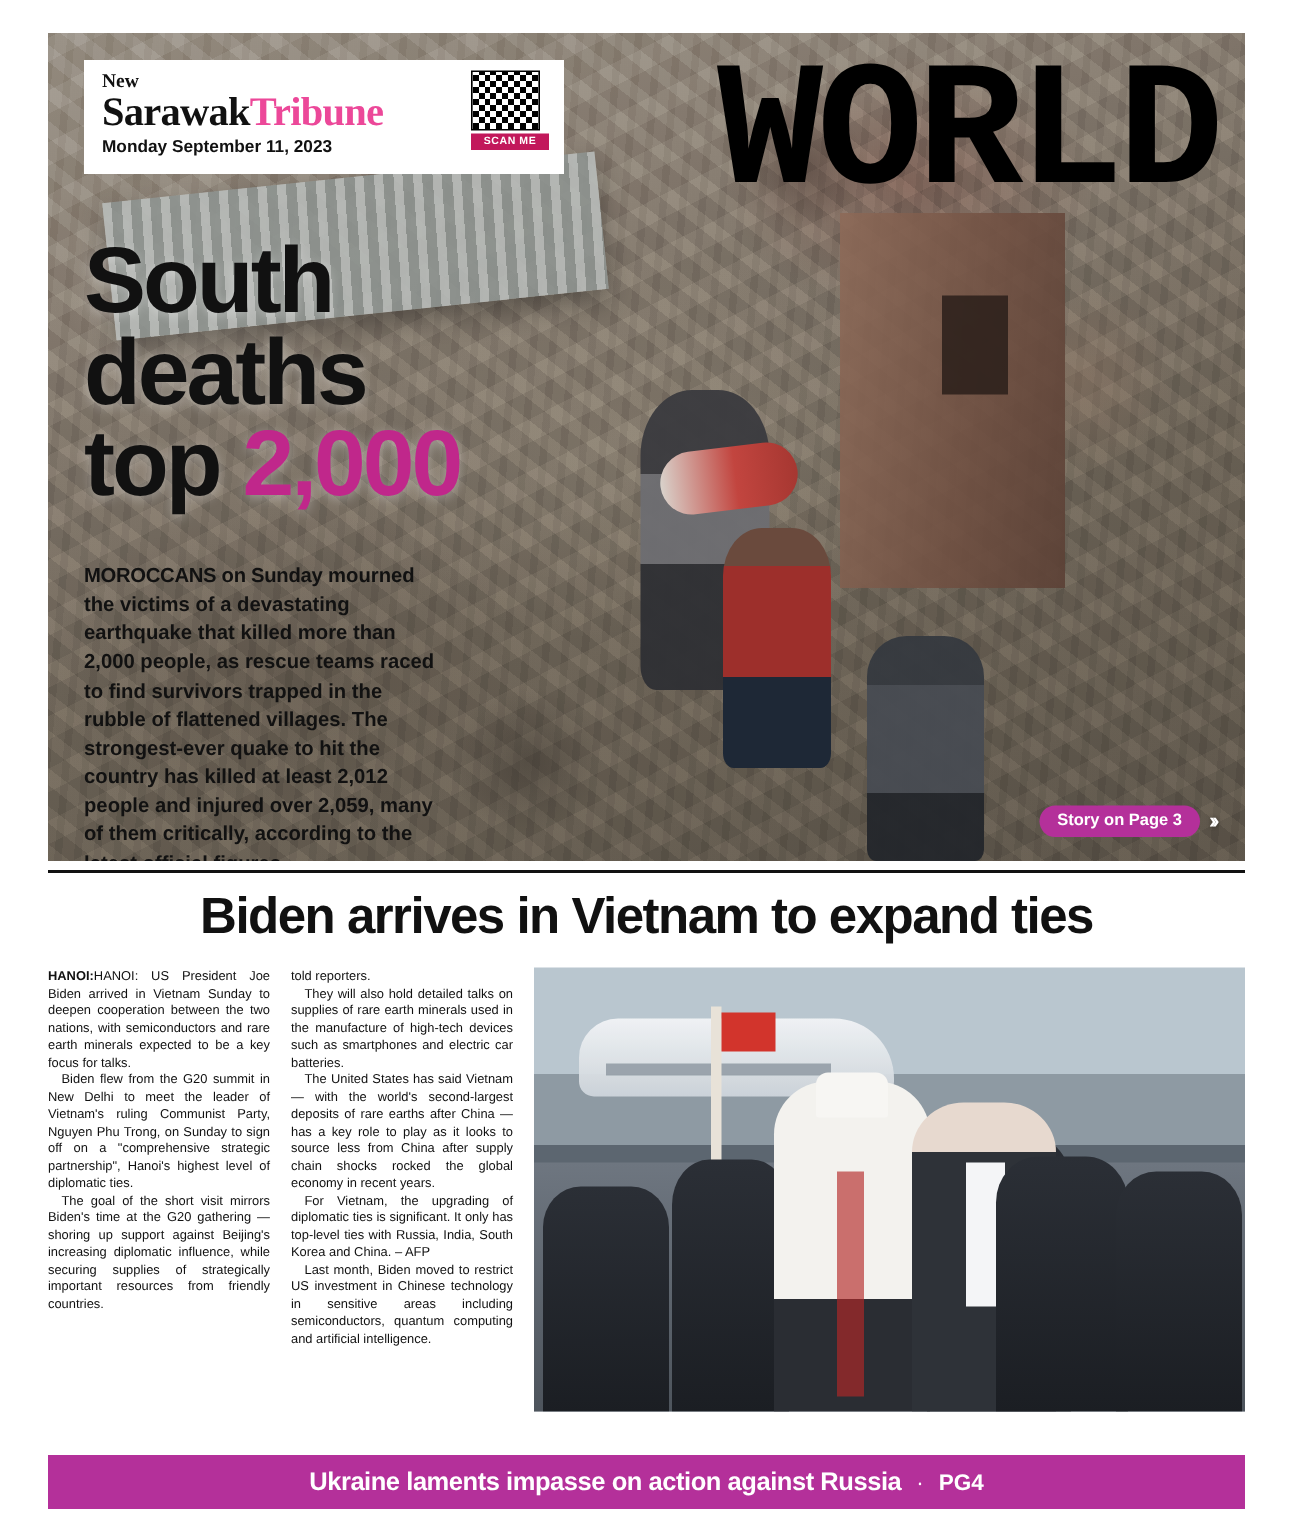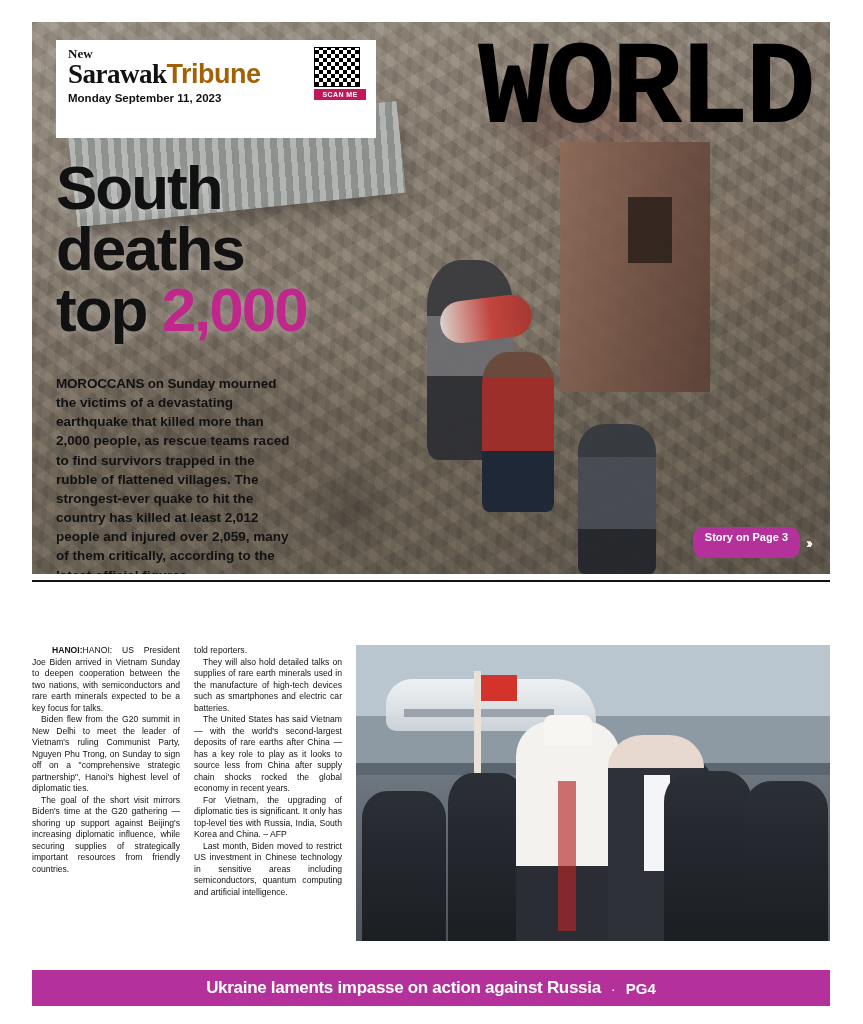--- a/index.html
+++ b/index.html
@@ -93,42 +93,42 @@
   .fig-right {
     position: absolute; left: 546px; top: 402px; width: 78px; height: 150px;
     background: linear-gradient(180deg, #35393f 0 22%, #474b52 22% 70%, #23262b 70% 100%);
     border-radius: 34% 34% 8% 8% / 18% 18% 5% 5%;
     opacity: .95;
   }
 
   
   .masthead {
     position: absolute; left: 24px; top: 18px;
-    width: 320px; height: 98px;
+    width: 320px; height: 76px;
     background: #ffffff;
     padding: 7px 10px 6px 12px;
   }
   .mast-row { display: flex; align-items: flex-start; gap: 10px; }
   .mast-left { flex: 1; }
   .mast-new {
     font-family: "Liberation Serif", serif;
     font-size: 13px; font-weight: bold; color: #111;
     line-height: 1; margin-bottom: 1px;
   }
   .mast-title {
     display: flex; align-items: flex-start; gap: 0;
     line-height: 1;
   }
   .mast-sarawak {
     font-family: "Liberation Serif", serif;
     font-weight: bold; font-size: 27px; letter-spacing: -0.5px; color: #111;
   }
   .mast-tribune {
-    font-family: Liberation Sans, sans-serif;
-    font-weight: bold; font-size: 27px; letter-spacing: -0.5px; color: #a16207;
+    font-family: Liberation Serif, serif;
+    font-weight: bold; font-size: 27px; letter-spacing: -0.5px; color: #ec4899;
   }
   .mast-date {
     font-size: 11.5px; font-weight: bold; color: #111; margin-top: 4px;
   }
   .qr {
     width: 52px;
   }
   .qr-box {
     width: 46px; height: 40px;
     background:
@@ -182,21 +182,21 @@
 
   .story-pill {
     position: absolute;
     right: 20px; bottom: 16px;
     display: flex; align-items: center; gap: 6px;
   }
   .pill {
     background: #b4309a; color: #fff;
     font-size: 11px; font-weight: bold;
     border-radius: 11px;
-    padding: 4px 12px 15px;
+    padding: 4px 12px 5px;
   }
   .pill .pg { font-weight: bold; }
   .chev {
     color: #ffffff; font-size: 15px; font-weight: bold;
     letter-spacing: -3px;
     text-shadow: 0 0 3px rgba(0,0,0,.4);
   }
 
   
   .rule {
@@ -227,21 +227,21 @@
   .col {
     width: 148px;
     font-size: 8.6px;
     line-height: 1.34;
     color: #111;
     text-align: justify;
   }
   .col p { margin: 0 0 0 0; text-indent: 9px; }
   .col p.first { text-indent: 0; }
   .col p + p { margin-top: 0; }
-  .col .lead-name { font-weight: bold; margin-left: 20px; }
+  .col .lead-name { font-weight: bold; }
 
   .photo2 {
     position: relative;
     flex: 1;
     height: 296px;
     background: linear-gradient(180deg, #b9c6cf 0 24%, #8e9aa3 24% 40%, #5c6670 40% 100%);
     overflow: hidden;
   }
   .p2-tarmac {
     position: absolute; left: 0; right: 0; bottom: 0; height: 56%;
@@ -358,20 +358,21 @@
     </div>
 
     <div class="story-pill">
       <div class="pill"><span>Story on </span><span class="pg">Page 3</span></div>
       <div class="chev">››</div>
     </div>
   </div>
 
   <div class="rule"></div>
 
+  <div class="sub-headline">Biden arrives in Vietnam to expand ties</div>
 
   <div class="story-body">
     <div class="col">
       <p class="first"><span class="lead-name">HANOI:</span><span>HANOI: US President Joe Biden arrived in Vietnam Sunday to deepen cooperation between the two nations, with semiconductors and rare earth minerals expected to be a key focus for talks.</span></p>
       <p>Biden flew from the G20 summit in New Delhi to meet the leader of Vietnam's ruling Communist Party, Nguyen Phu Trong, on Sunday to sign off on a "comprehensive strategic partnership", Hanoi's highest level of diplomatic ties.</p>
       <p>The goal of the short visit mirrors Biden's time at the G20 gathering — shoring up support against Beijing's increasing diplomatic influence, while securing supplies of strategically important resources from friendly countries.</p>
     </div>
     <div class="col">
       <p class="first">told reporters.</p>
       <p>They will also hold detailed talks on supplies of rare earth minerals used in the manufacture of high-tech devices such as smartphones and electric car batteries.</p>

